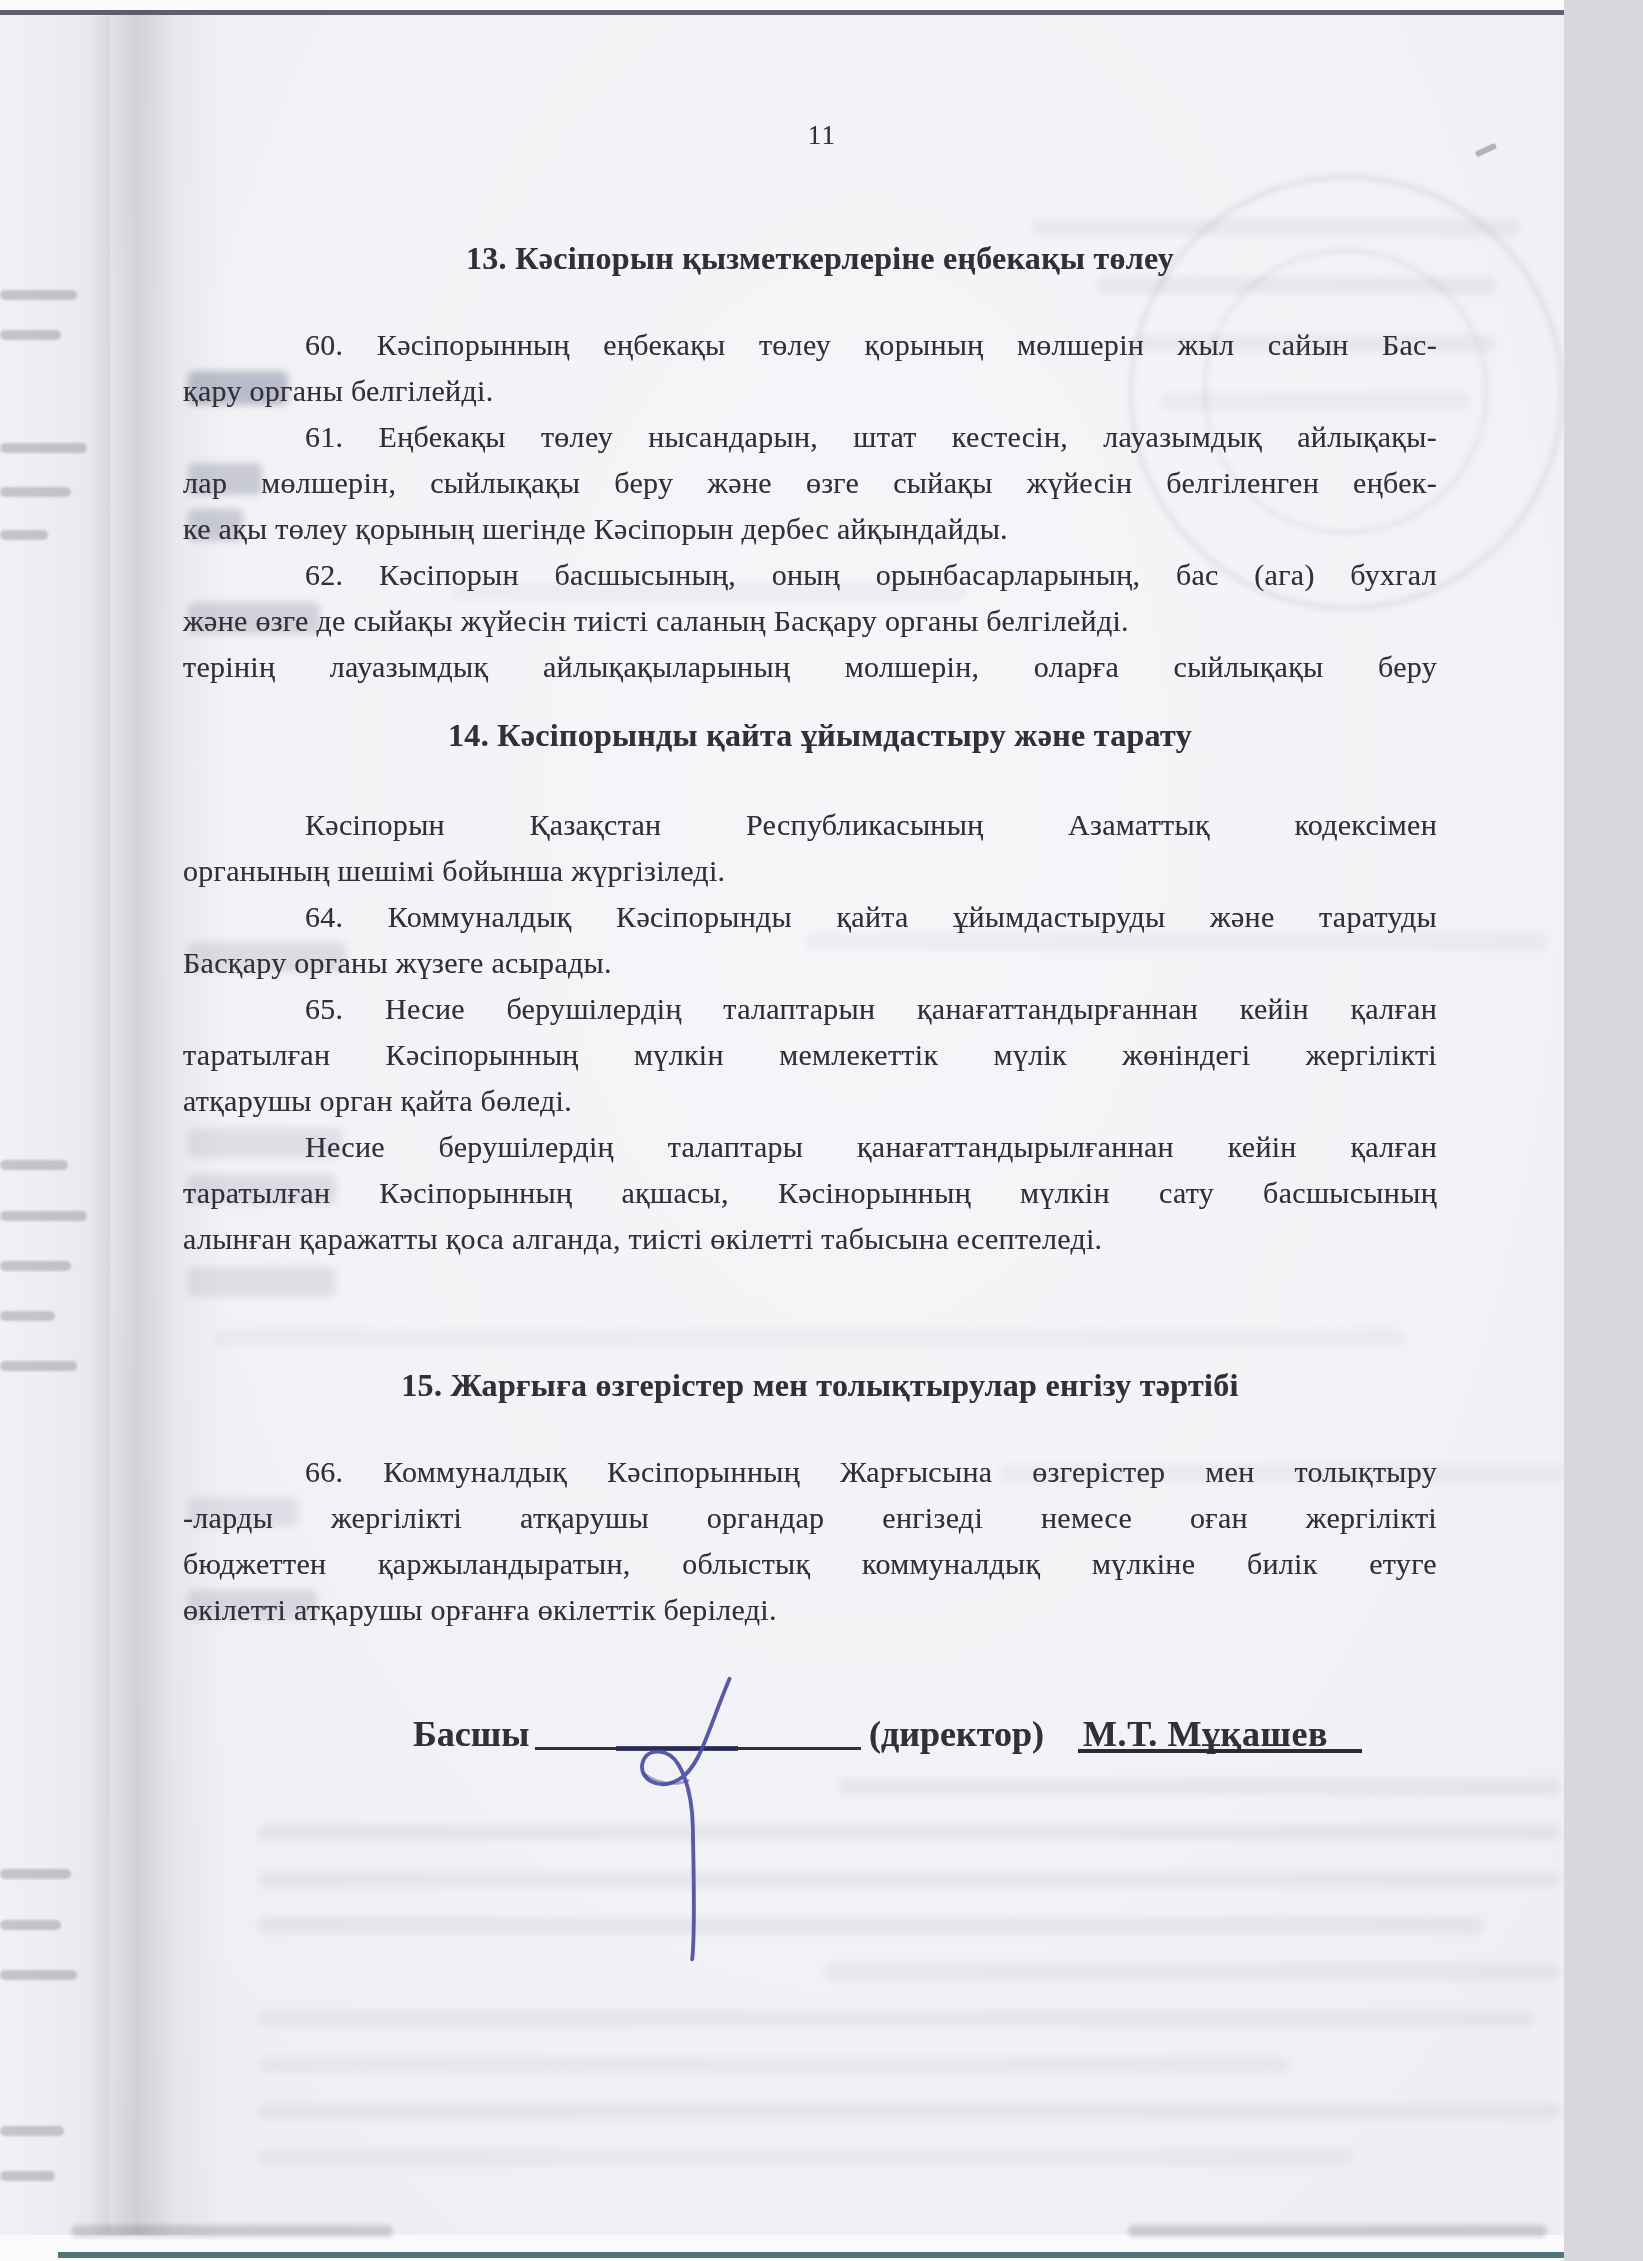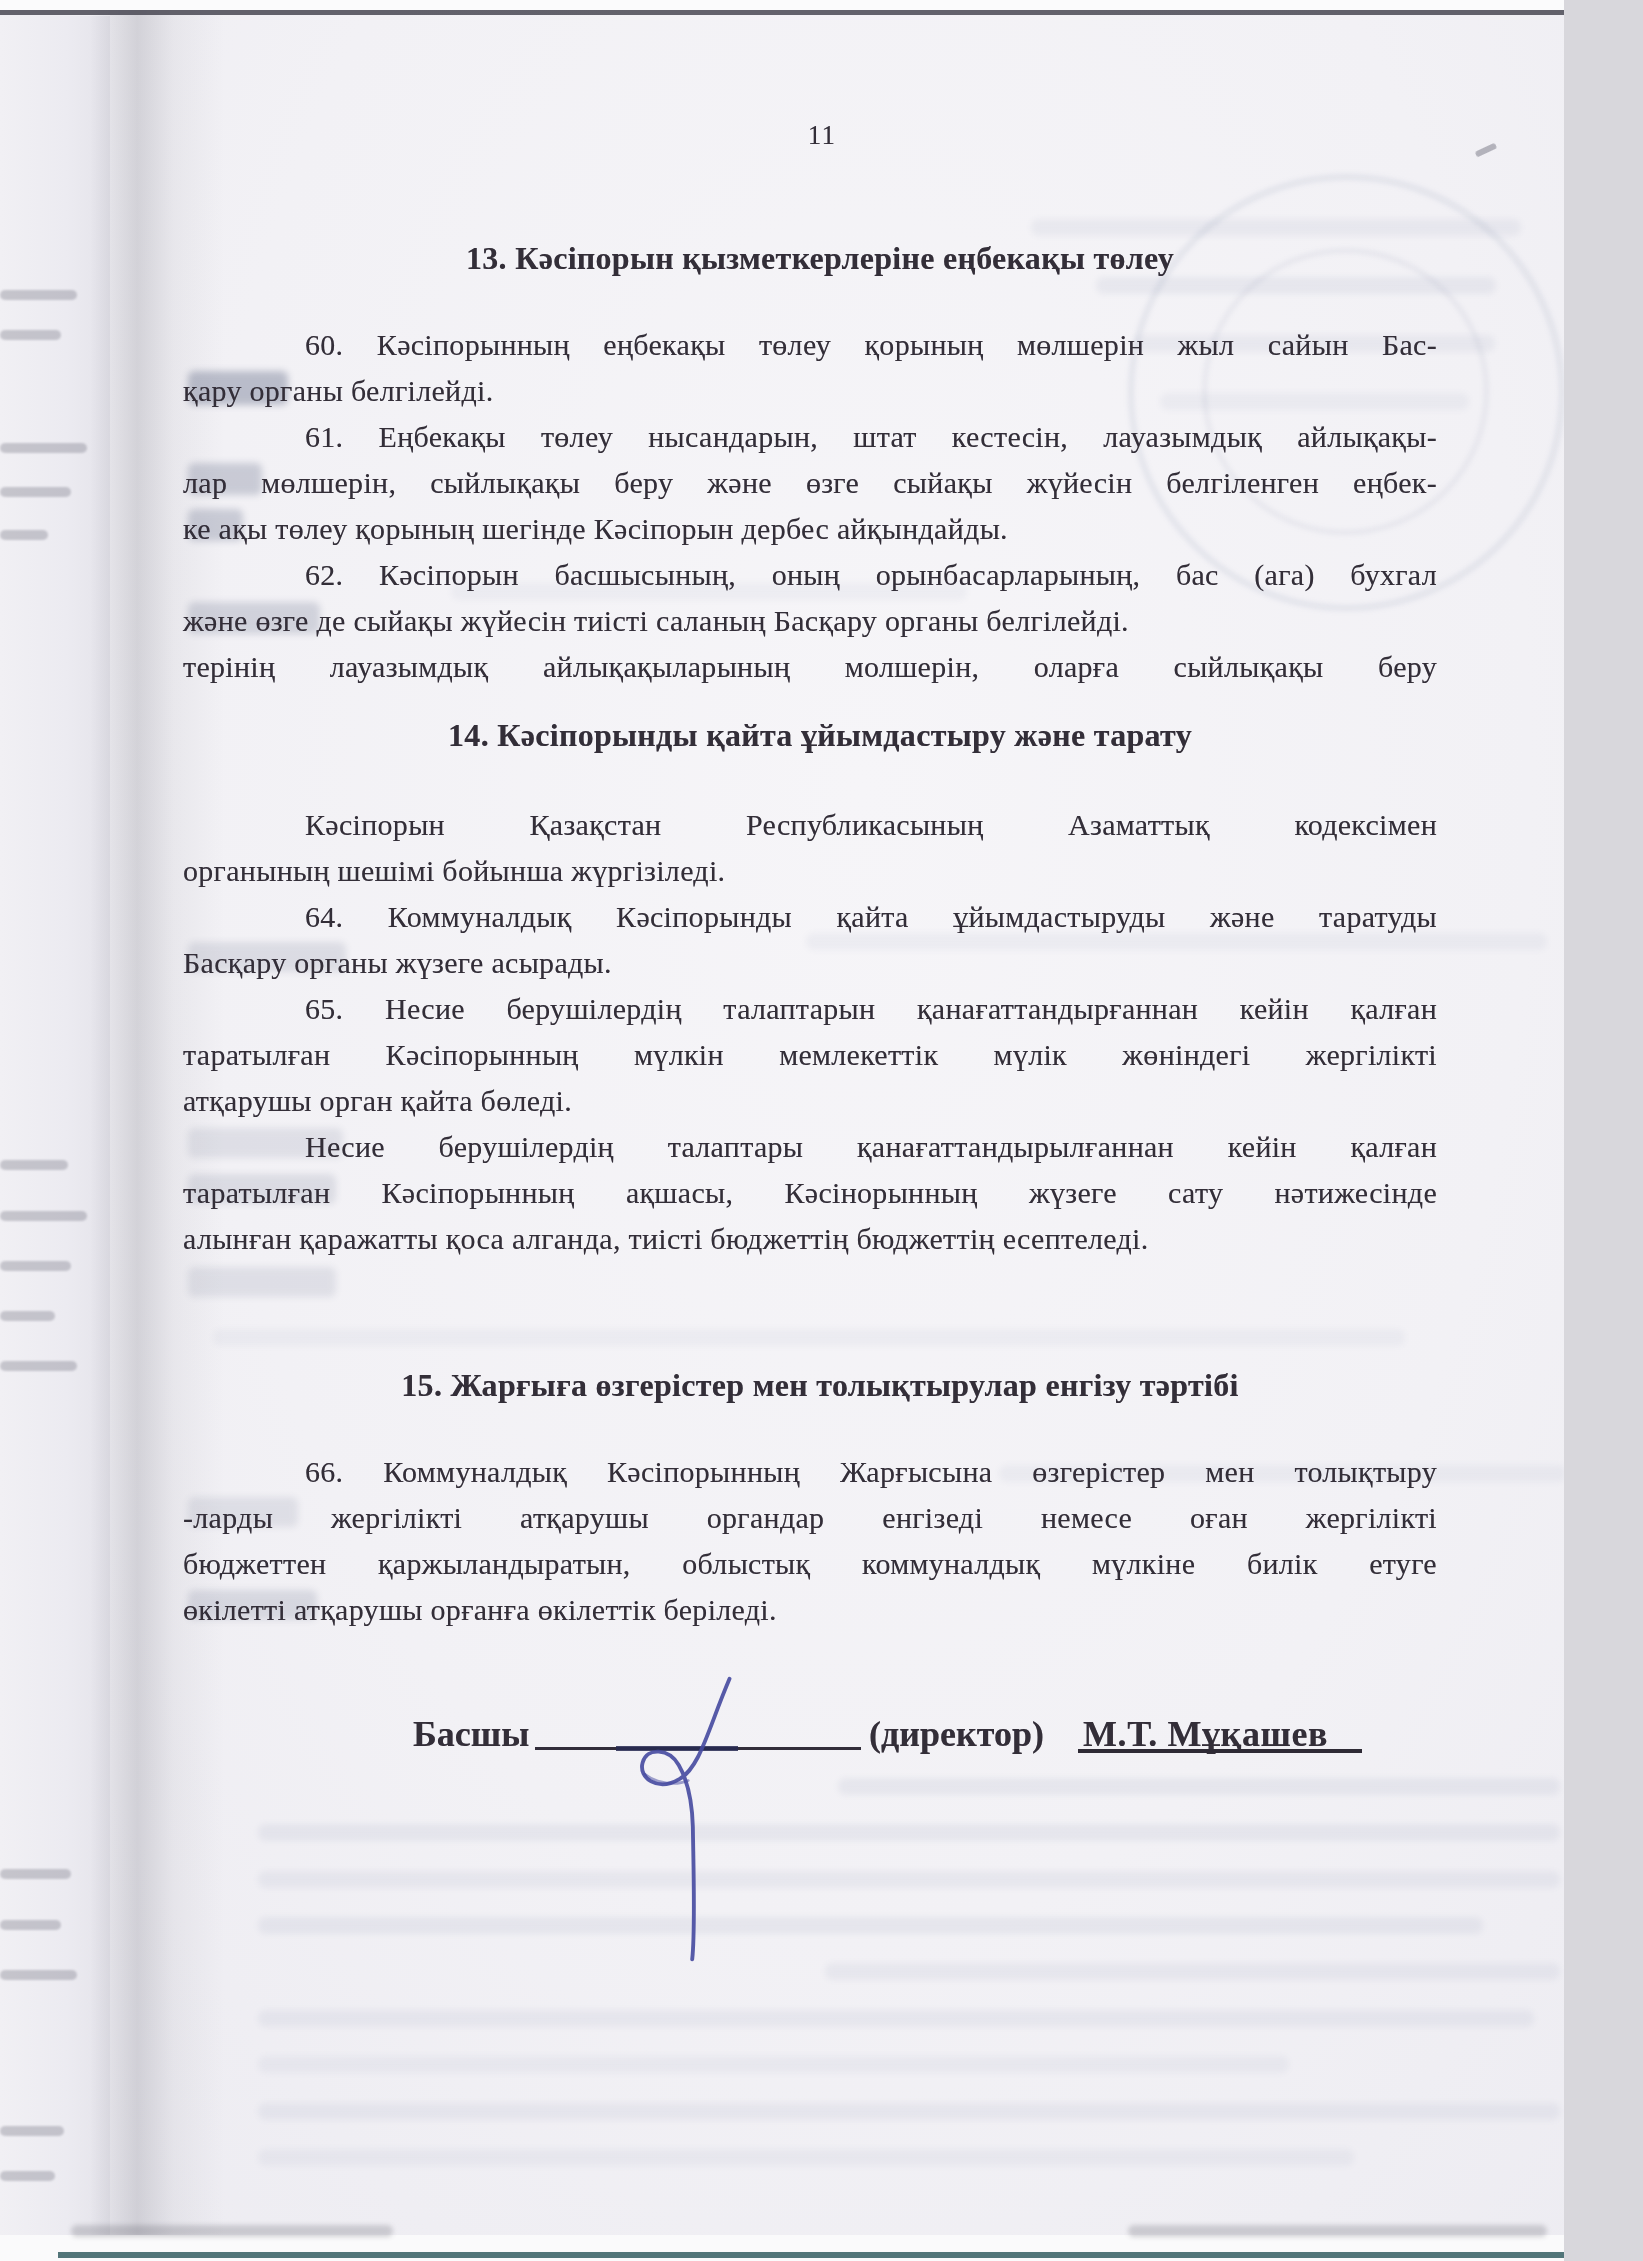--- a/index.html
+++ b/index.html
@@ -135,22 +135,22 @@
       <div class="sec-heading" style="top: 717px;">14. Кәсіпорынды қайта ұйымдастыру және тарату</div>
       <div class="sec-body" style="top: 802px;">
         <div class="ln first">Кәсіпорын Қазақстан Республикасының Азаматтық кодексімен</div>
         <div class="ln last">органының шешімі бойынша жүргізіледі.</div>
         <div class="ln first">64. Коммуналдық Кәсіпорынды қайта ұйымдастыруды және таратуды</div>
         <div class="ln last">Басқару органы жүзеге асырады.</div>
         <div class="ln first">65. Несие берушілердің талаптарын қанағаттандырғаннан кейін қалған</div>
         <div class="ln">таратылған Кәсіпорынның мүлкін мемлекеттік мүлік жөніндегі жергілікті</div>
         <div class="ln last">атқарушы орган қайта бөледі.</div>
         <div class="ln first">Несие берушілердің талаптары қанағаттандырылғаннан кейін қалған</div>
-        <div class="ln">таратылған Кәсіпорынның ақшасы, Кәсінорынның жүзеге сату нәтижесінде</div>
-        <div class="ln last">алынған қаражатты қоса алганда, тиісті бюджеттің бюджеттің есептеледі.</div>
+        <div class="ln">таратылған Кәсіпорынның ақшасы, Кәсінорынның мүлкін сату басшысының</div>
+        <div class="ln last">алынған қаражатты қоса алганда, тиісті өкілетті табысына есептеледі.</div>
       </div>
       <div class="sec-heading" style="top: 1367px;">15. Жарғыға өзгерістер мен толықтырулар енгізу тәртібі</div>
       <div class="sec-body" style="top: 1449px;">
         <div class="ln first">66. Коммуналдық Кәсіпорынның Жарғысына өзгерістер мен толықтыру</div>
         <div class="ln">-ларды жергілікті атқарушы органдар енгізеді немесе оған жергілікті</div>
         <div class="ln">бюджеттен қаржыландыратын, облыстық коммуналдық мүлкіне билік етуге</div>
         <div class="ln last">өкілетті атқарушы орғанға өкілеттік беріледі.</div>
       </div>
     </div>
 

